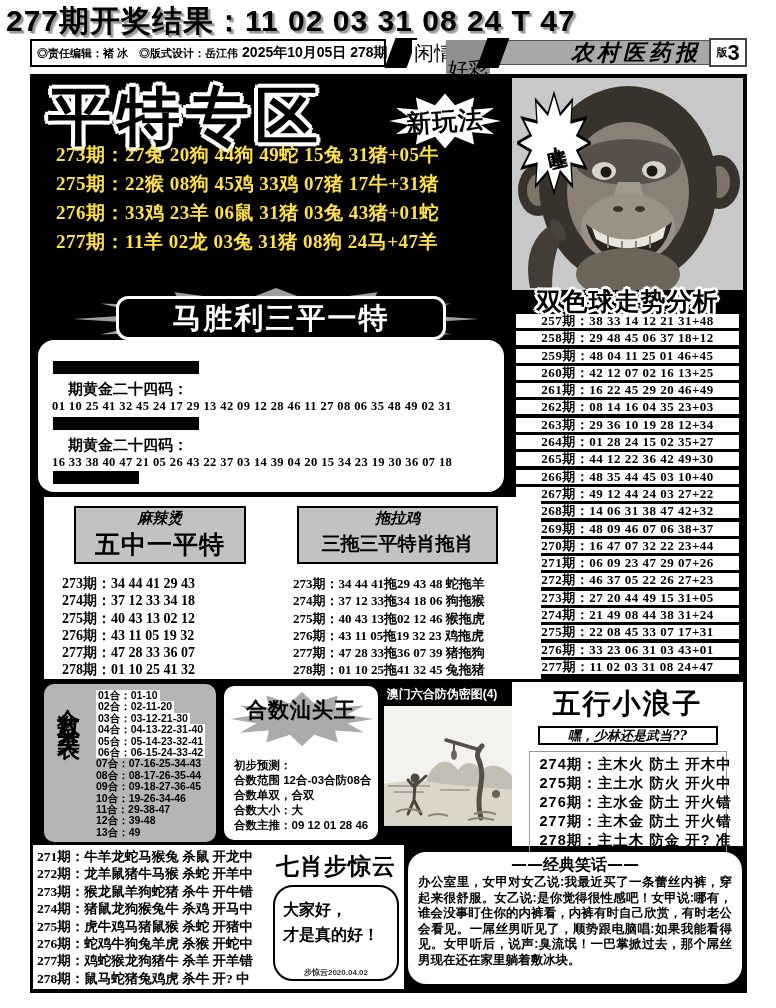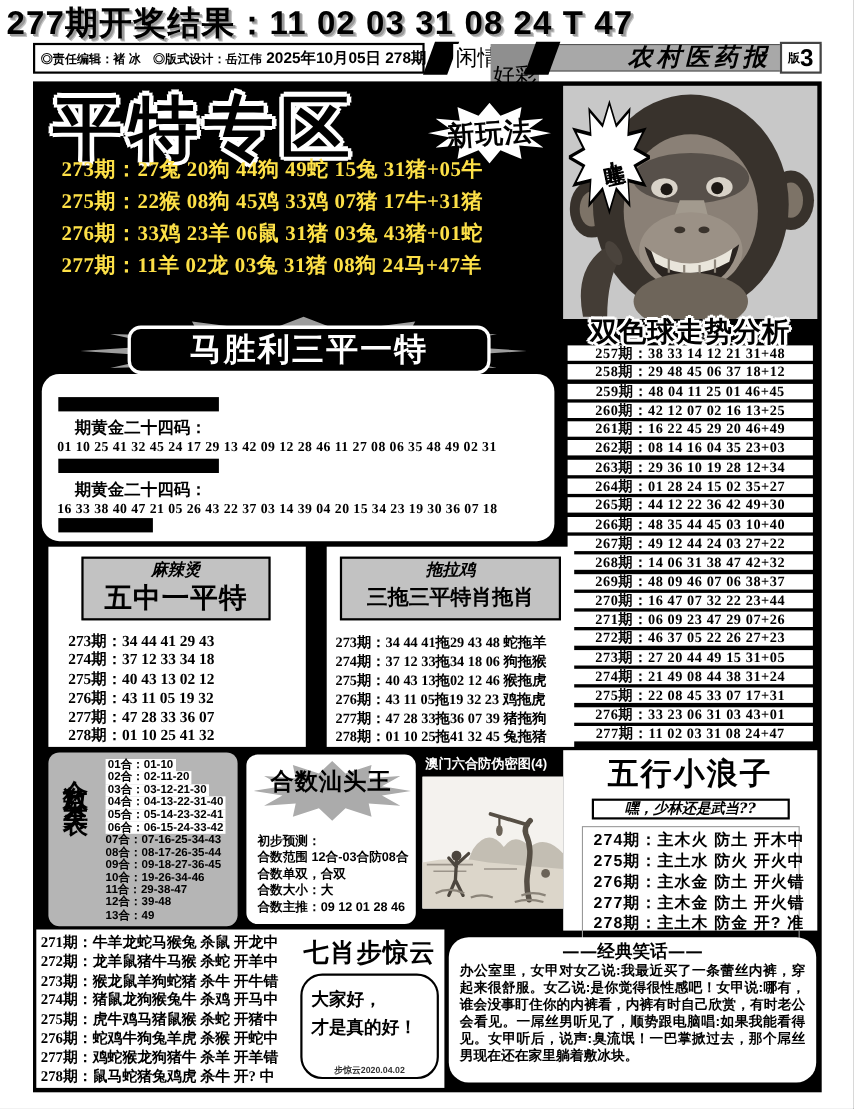--- a/index.html
+++ b/index.html
@@ -59,23 +59,23 @@
   .bar-a{left:15px;top:21px;width:146px;height:13px;}
   .bar-b{left:15px;top:77px;width:146px;height:13px;}
   .bar-c{left:15px;top:131px;width:86px;height:13px;}
   .gold-label{position:absolute;left:30px;font-family:"Liberation Serif",serif;font-size:15px;font-weight:bold;}
   .gl1{top:40px;} .gl2{top:96px;}
   .gold-codes{position:absolute;left:14px;width:446px;font-family:"Liberation Serif",serif;font-size:12.5px;
     font-weight:bold;white-space:nowrap;letter-spacing:0.4px;}
   .gc1{top:59px;} .gc2{top:115px;}
 
   
-  .pickbox{position:absolute;top:423px;height:182px;background:#fff;}
+  .pickbox{position:absolute;top:423px;height:182px;background:#fff;padding-left:31px;}
   .boxA{left:14px;width:234px;}
-  .boxB{left:255px;width:225px;margin-left:12px;}
+  .boxB{left:255px;width:225px;}
   .pick-head{position:absolute;top:9px;background:#c2c2c2;border:2px solid #000;box-sizing:border-box;text-align:center;}
   .headA{left:30px;width:172px;height:58px;}
   .headB{left:12px;width:201px;height:58px;}
   .script-title{font-family:"DejaVu Serif",serif;font-style:italic;font-weight:bold;font-size:15px;line-height:21px;}
   .pick-title-A{font-size:25px;font-weight:900;line-height:30px;letter-spacing:1px;}
   .pick-title-B{font-size:19px;font-weight:900;line-height:30px;}
   .pick-rows{position:absolute;top:78px;font-family:"Liberation Serif",serif;font-weight:bold;}
   .rowsA{left:18px;font-size:14px;}
   .rowsB{left:8px;font-size:13px;}
   .pick-row{height:17.3px;line-height:17.3px;white-space:nowrap;}

